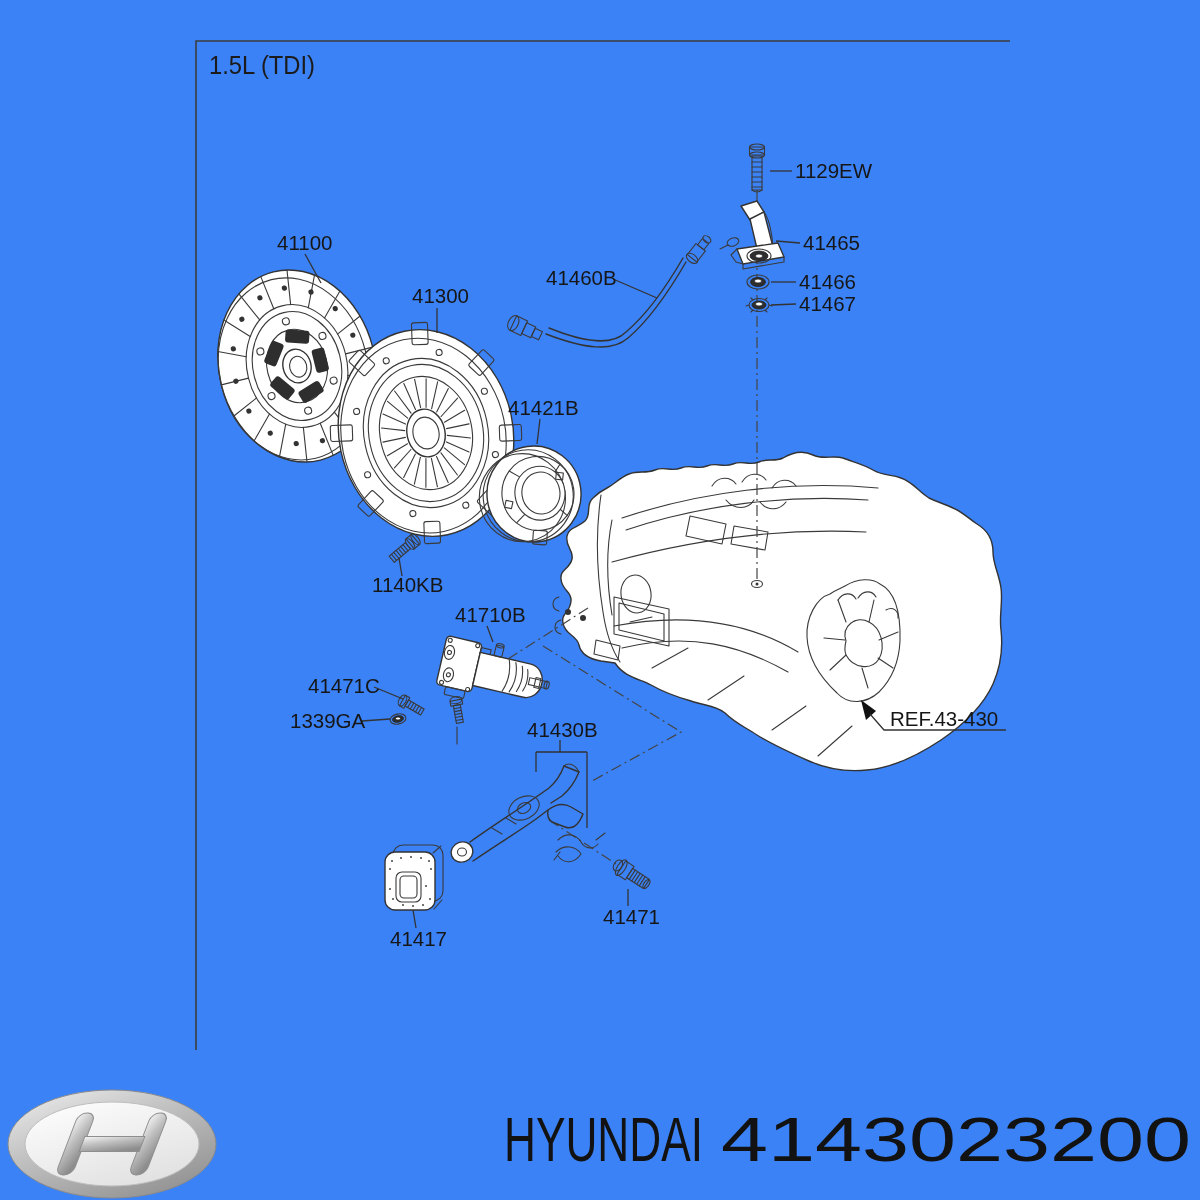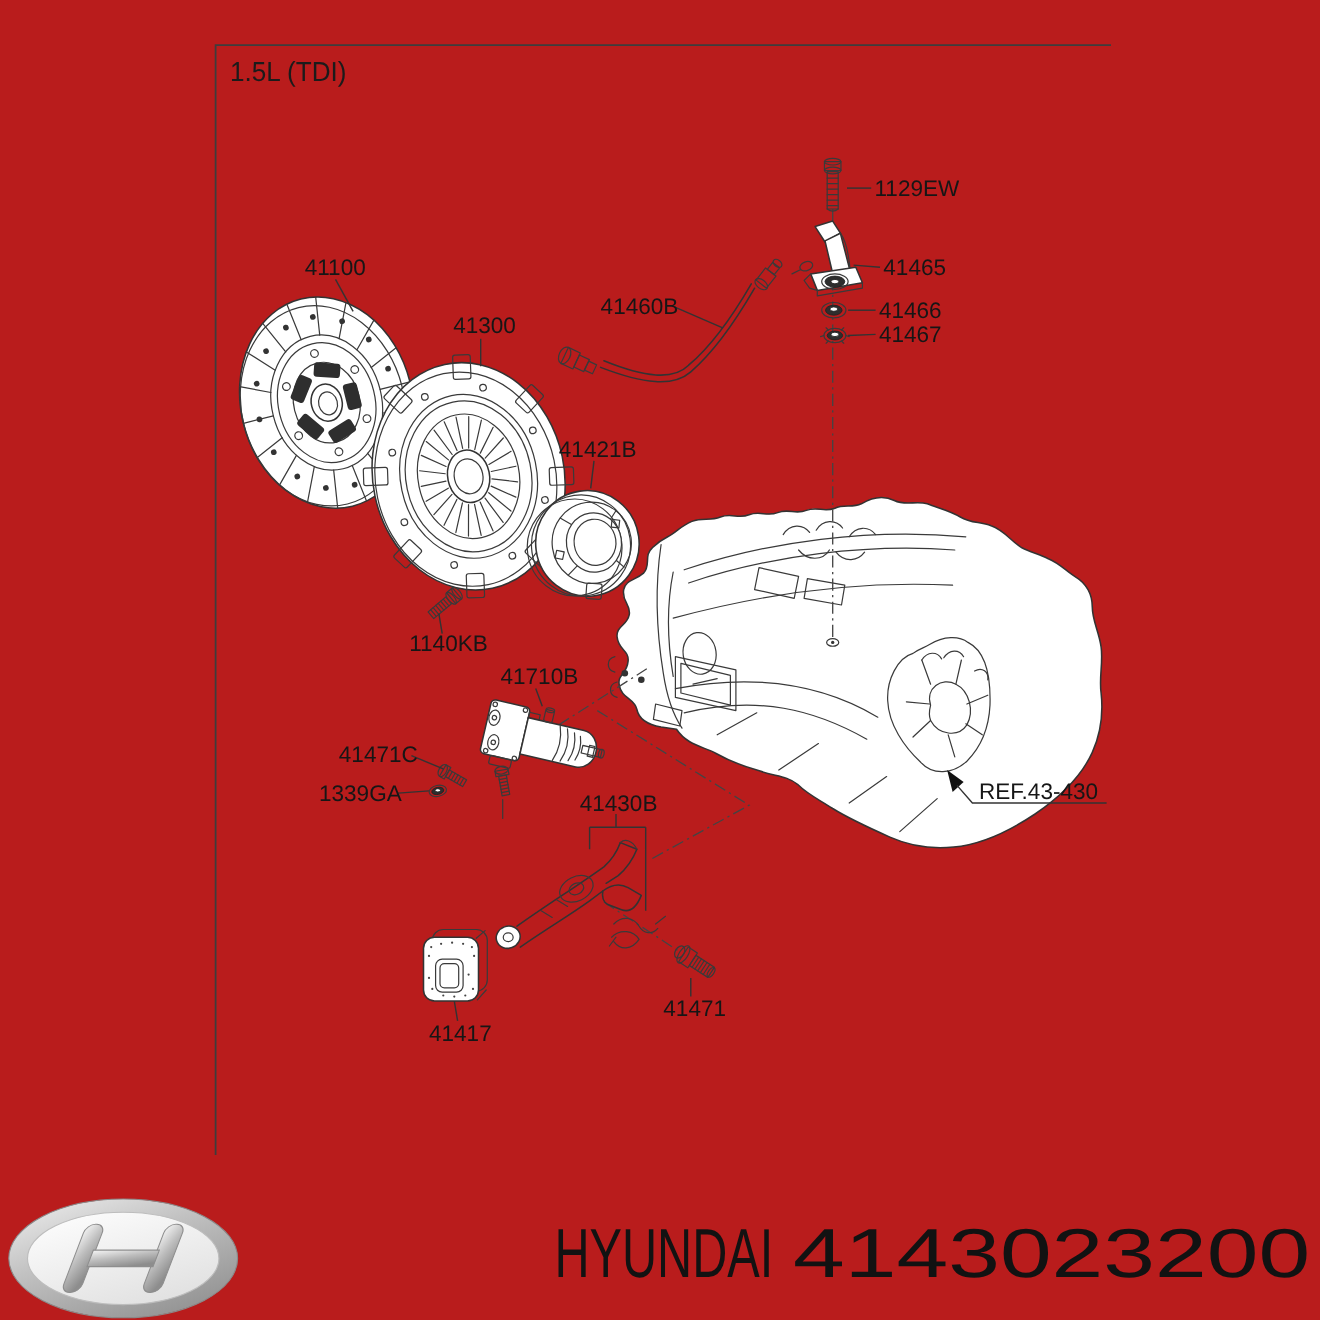--- a/index.html
+++ b/index.html
@@ -1,16 +1,16 @@
 <!DOCTYPE html>
 <html><head>
 <meta charset="utf-8">
 <style>
   html,body{margin:0;padding:0;background:#fff;}
-  .canvas{position:relative;width:1200px;height:1200px;background:#b91c1c;overflow:hidden;
+  .canvas{position:relative;width:1200px;height:1200px;background:#3b82f6;overflow:hidden;
           font-family:"Liberation Sans", sans-serif;}
   svg{position:absolute;left:0;top:0;}
   .ln{stroke:#333;stroke-width:1.4;fill:none;stroke-linecap:round;stroke-linejoin:round;}
   .lnthin{stroke:#3a3a3a;stroke-width:1.1;fill:none;stroke-linecap:round;stroke-linejoin:round;}
   .wfill{fill:#fff;}
   .dark{fill:#2e2e2e;stroke:#222;stroke-width:0.8;}
   .leader{stroke:#333;stroke-width:1.3;fill:none;}
   .dashdot{stroke:#444;stroke-width:1.2;fill:none;stroke-dasharray:11 4 2 4;}
   .plabel{font-family:"Liberation Sans", sans-serif;font-size:20.5px;fill:#161616;}
   .title{font-family:"Liberation Sans", sans-serif;font-size:25px;fill:#1b1b1b;}

